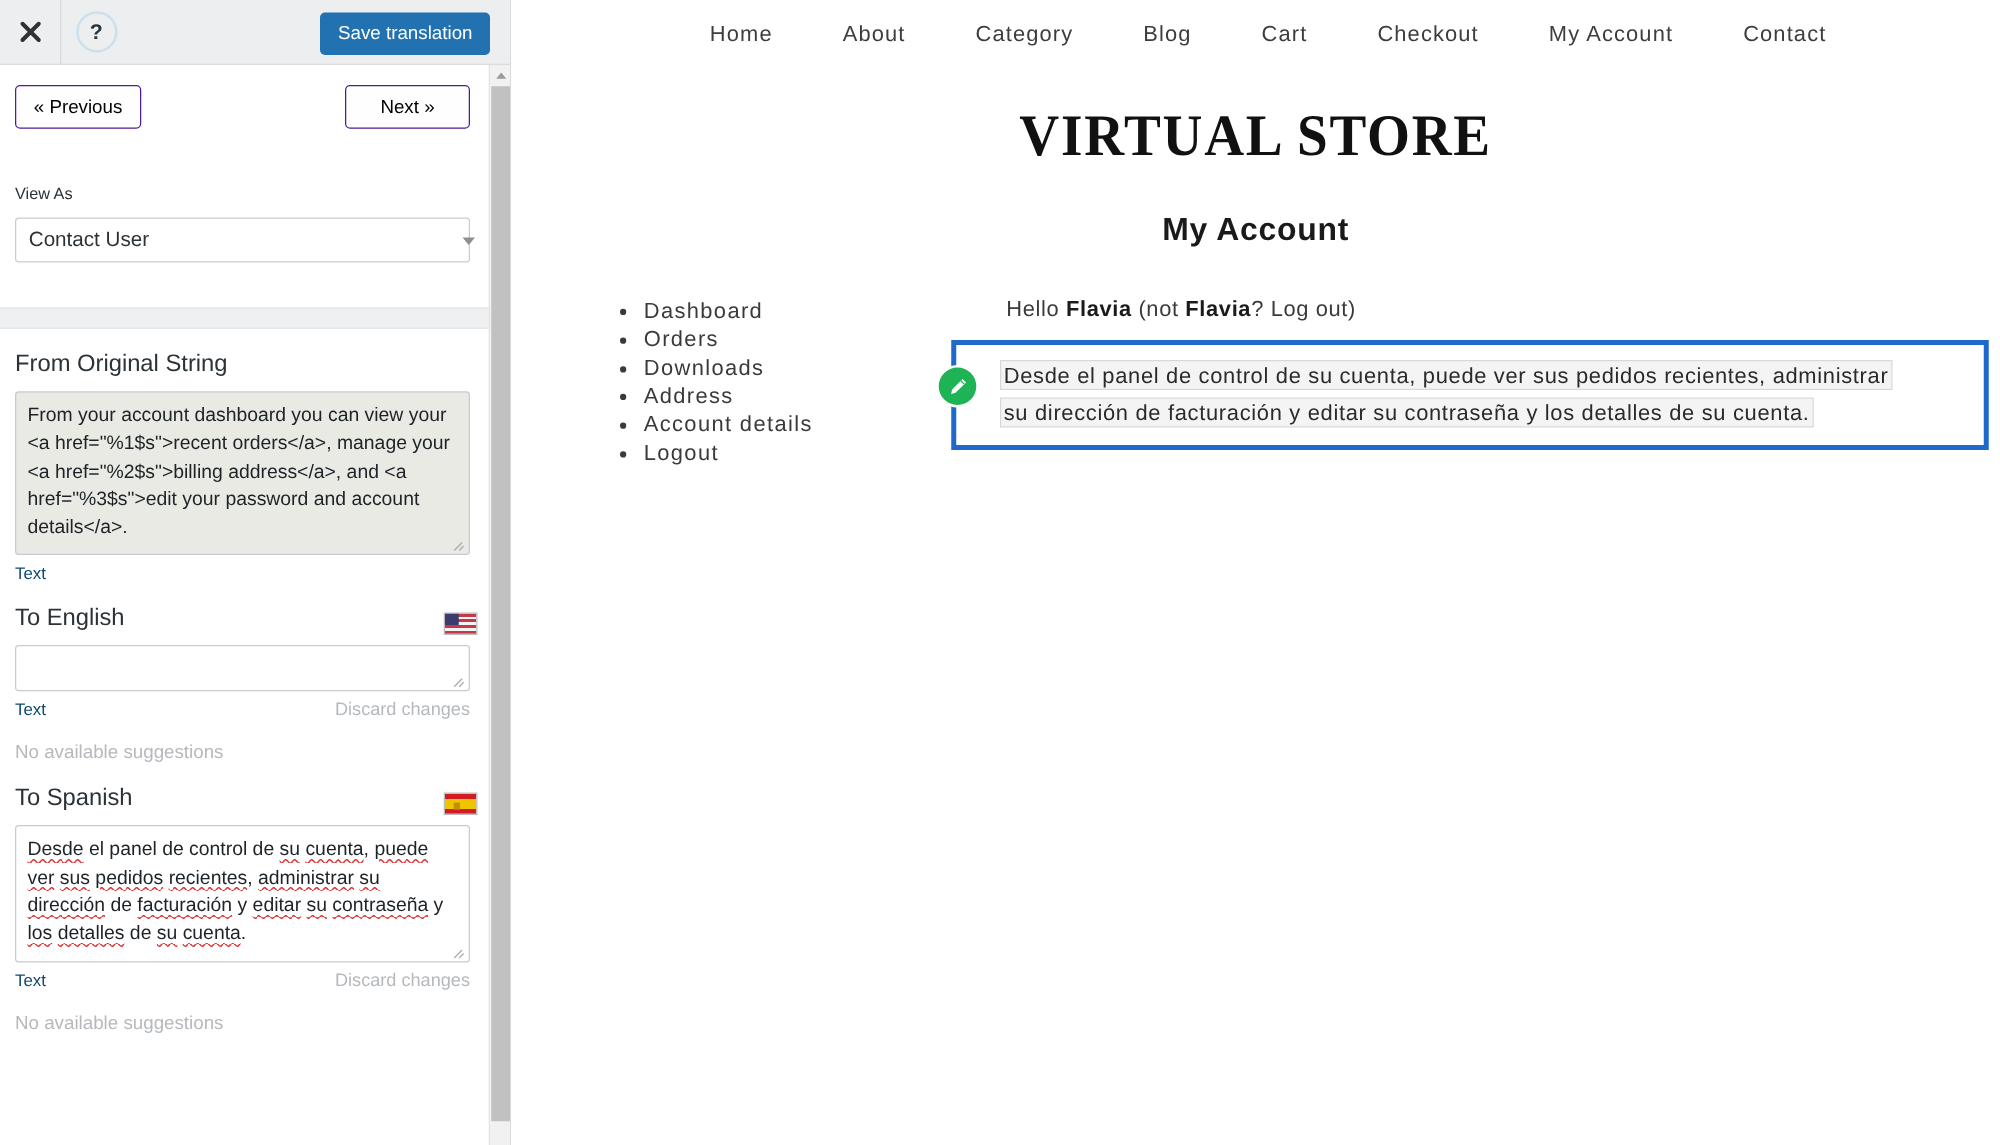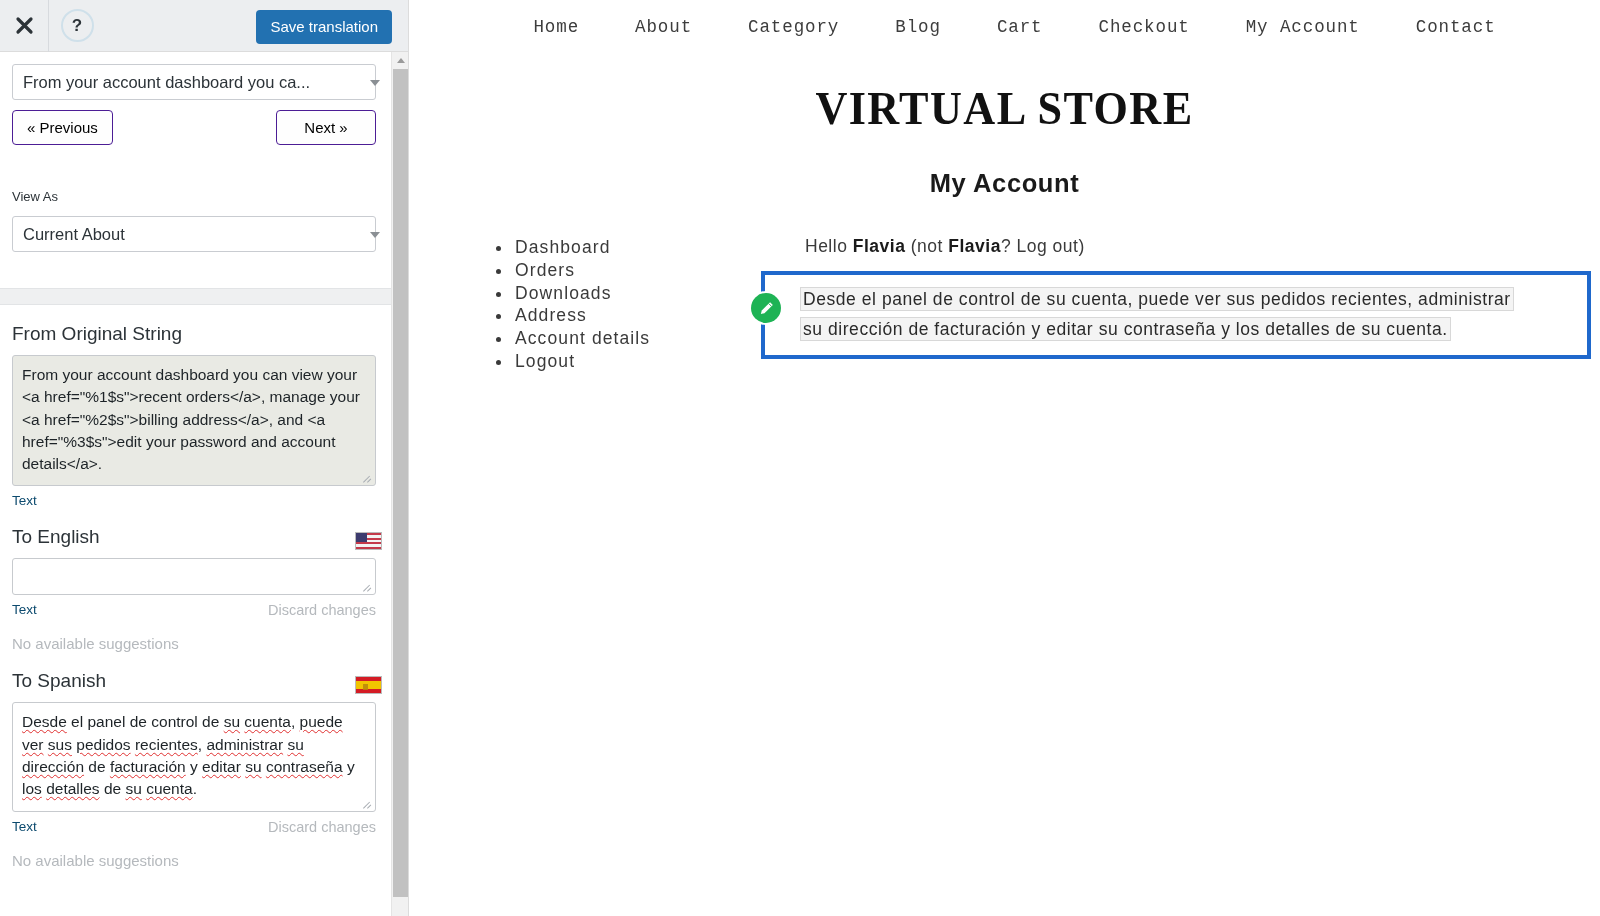--- a/index.html
+++ b/index.html
@@ -229,21 +229,21 @@
   
   .preview {
     position: absolute; left: 409px; top: 0;
     width: 1191px; height: 916px;
     background: #ffffff;
   }
   .site-nav {
     display: flex; justify-content: center; align-items: center;
     gap: 56px;
     padding-top: 17px;
-    font-family: Liberation Mono, monospace;
+    font-family: Liberation Sans, sans-serif;
     padding-left: 20px;
   }
   .site-nav a {
     color: #3d3d3d; font-size: 17.5px; text-decoration: none;
     letter-spacing: .9px;
     cursor: pointer;
   }
   .brand {
     text-align: center;
     margin-top: 44px;
@@ -347,37 +347,31 @@
         <span class="help-circle">?</span>
       </div>
       <button class="save-btn">Save translation</button>
     </div>
 
     <div class="sb-body">
 
       <div class="sb-top-section">
 
 
-        <div class="sel-wrap">
-          <div class="sel">
-            <span>From your account dashboard you ca...</span>
-          </div>
-          <span class="caret"></span>
-        </div>
 
         <div class="navrow">
           <button class="nav-btn">« Previous</button>
           <button class="nav-btn">Next »</button>
         </div>
 
         <div class="viewas-label">View As</div>
 
         <div class="sel-wrap viewas-wrap">
           <div class="sel">
-            <span>Current About</span>
+            <span>Contact User</span>
           </div>
           <span class="caret"></span>
         </div>
 
       </div>
 
       <div class="sb-divider"></div>
 
       <div class="sb-section">
 

